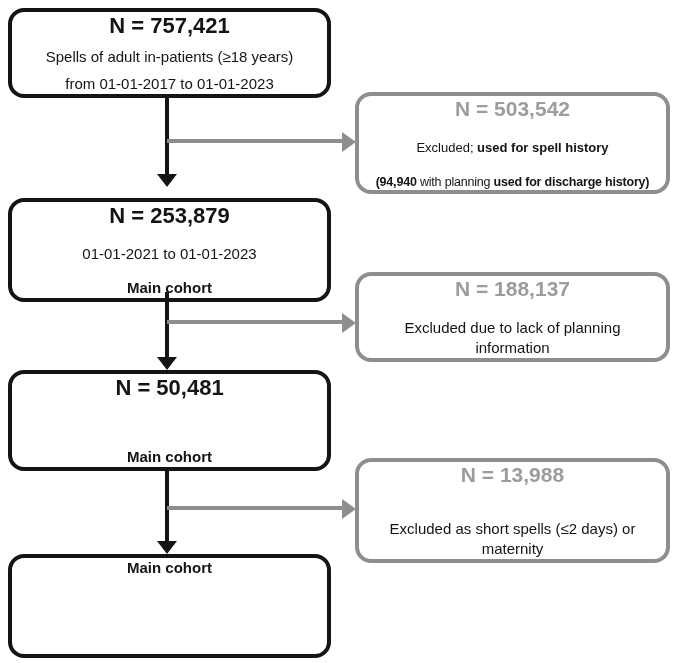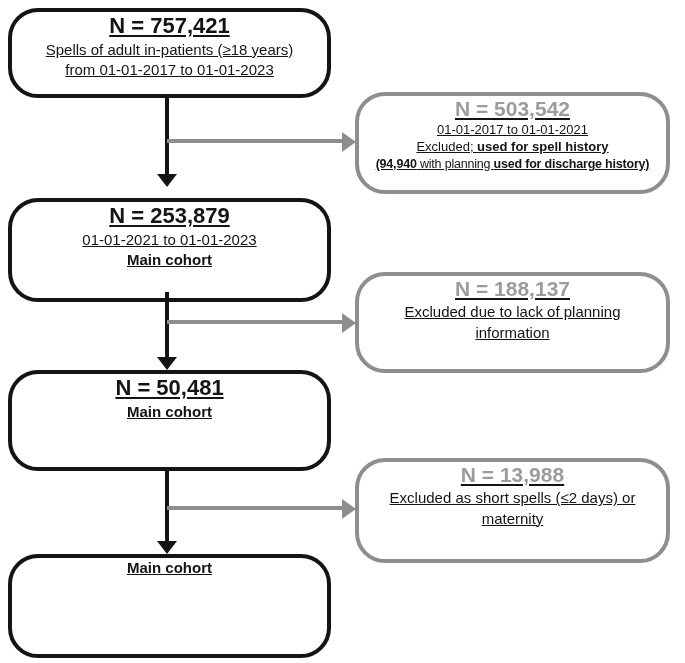--- a/index.html
+++ b/index.html
@@ -12,45 +12,44 @@
     position: relative;
     width: 685px;
     height: 663px;
     background: #ffffff;
     overflow: hidden;
   }
 
   
   .box {
     position: absolute;
-    border-radius: 30px;
+    border-radius: 16px;
     background: #ffffff;
     display: flex;
     flex-direction: column;
-    justify-content: flex-start;
+    justify-content: space-between;
     align-items: center;
     text-align: center;
-    text-decoration: underline;
   }
   .main-box {
     border: 4px solid #141414;
     left: 8px;
     width: 323px;
   }
   .excl-box {
     border: 4px solid #8e8e8e;
     left: 355px;
     width: 315px;
   }
   .mb1 { top: 8px;   height: 90px;  }
   .mb2 { top: 188px; height: 104px; margin-top: 10px; }
   .mb3 { top: 370px; height: 101px; }
   .mb4 { top: 554px; height: 104px; }
   .gb1 { top: 92px;  height: 102px; }
-  .gb2 { top: 272px; height: 101px; }
+  .gb2 { top: 272px; height: 90px; }
   .gb3 { top: 458px; height: 105px; }
 
   
   .n-black {
     font-size: 22px;
     font-weight: bold;
     color: #141414;
     line-height: 1.25;
   }
   .n-gray {
@@ -143,21 +142,20 @@
     <div class="n-black">N = 50,481</div>
     <div class="sub sub-bold">Main cohort</div>
   </div>
 
   <div class="box main-box mb4">
     <div class="sub sub-bold">Main cohort</div>
   </div>
 
   <div class="box excl-box gb1">
     <div class="n-gray">N = 503,542</div>
-    <div class="small">01-01-2017 to 01-01-2021</div>
     <div class="small"><span>Excluded; </span><span class="seg-bold">used for spell history</span></div>
     <div class="small small-tight"><span class="seg-bold">(94,940</span><span> with planning </span><span class="seg-bold">used for discharge history)</span></div>
   </div>
 
   <div class="box excl-box gb2">
     <div class="n-gray">N = 188,137</div>
     <div class="sub excl-text">Excluded due to lack of planning information</div>
   </div>
 
   <div class="box excl-box gb3">

